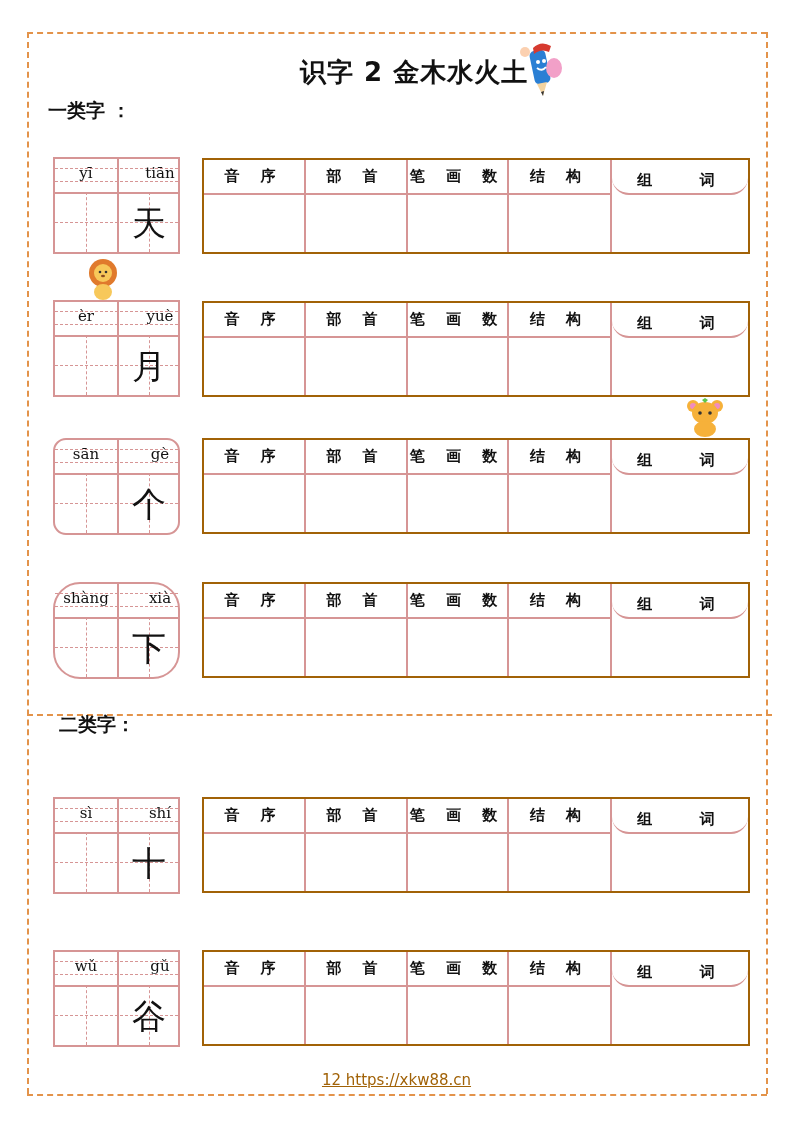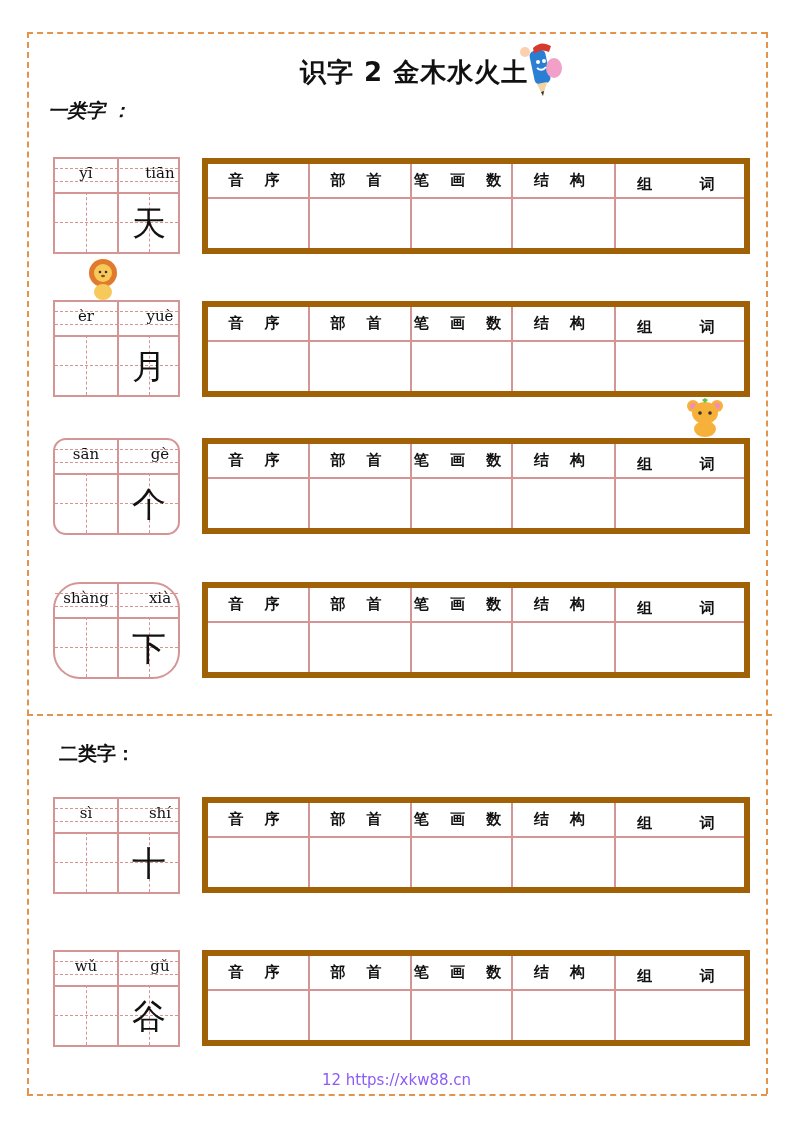--- a/index.html
+++ b/index.html
@@ -13,26 +13,26 @@
   .pinyin-box .top{position:absolute;left:0;top:0;right:0;height:33px;border-bottom:2px solid #d69595;}
   .pinyin-box .top .dl1{position:absolute;left:0;right:0;top:9px;border-top:1.5px dashed #d69595;}
   .pinyin-box .top .dl2{position:absolute;left:0;right:0;top:22px;border-top:1.5px dashed #d69595;}
   .pinyin-box .vmid{position:absolute;left:62px;top:0;bottom:0;border-left:2px solid #d69595;}
   .pinyin-box .vq1{position:absolute;left:31px;top:33px;bottom:0;border-left:1.5px dashed #d69595;}
   .pinyin-box .vq2{position:absolute;left:94px;top:33px;bottom:0;border-left:1.5px dashed #d69595;}
   .pinyin-box .hm{position:absolute;left:0;right:0;top:63px;border-top:1.5px dashed #d69595;}
   .pinyin-box .py{position:absolute;top:5px;width:62px;text-align:center;font-family:"DejaVu Serif",serif;font-size:15px;background:transparent;}
   .pinyin-box .py.l{left:0;} .pinyin-box .py.r{left:74px;}
   .pinyin-box .hz{position:absolute;left:63px;top:36px;width:62px;text-align:center;font-family:"DejaVu Serif",serif;font-size:34px;line-height:56px;}
-  .info-table{position:absolute;left:202px;width:548px;height:96px;border:6px solid #a16207;box-sizing:border-box;display:grid;grid-template-columns:102px 102px 101px 103px 1fr;grid-template-rows:35px 1fr;}
+  .info-table{position:absolute;left:202px;width:548px;height:96px;border:2px solid #a16207;box-sizing:border-box;display:grid;grid-template-columns:102px 102px 101px 103px 1fr;grid-template-rows:35px 1fr;}
   .info-table .c{border-right:2px solid #d69595;box-sizing:border-box;}
   .info-table .c.last{border-right:none;}
   .info-table .h{border-bottom:2px solid #d69595;display:flex;align-items:center;justify-content:center;font-size:15px;font-weight:bold;letter-spacing:8px;white-space:pre;}
-  .info-table .h.last{padding-top:8px;}
-  .footer{position:absolute;top:1071px;left:0;width:793px;text-align:center;font-size:15px;color:#8b5cf6;}
+  .info-table .h.last{padding-top:8px;border-radius:17px;}
+  .footer{position:absolute;top:1071px;left:0;width:793px;text-align:center;font-size:15px;color:#a16207;text-decoration:underline;}
 </style>
 </head>
 <body>
 
 <div class="border-h" style="left:27px;top:32px;width:740px;"></div>
 <div class="border-h" style="left:27px;top:1094px;width:740px;"></div>
 <div class="border-v" style="left:27px;top:32px;height:1062px;"></div>
 <div class="border-v" style="left:766px;top:32px;height:1062px;"></div>
 <div class="border-h" style="left:27px;top:714px;width:745px;"></div>
 
@@ -43,21 +43,21 @@
   <rect x="19" y="12" width="16" height="34" rx="5" fill="#2a7fd4" transform="rotate(-12 27 29)"></rect>
   <path d="M20 10 q8 -8 18 -2 l-2 6 q-8 -4 -15 2z" fill="#d63a2f"></path>
   <ellipse cx="41" cy="30" rx="8" ry="10" fill="#f2a0c8"></ellipse>
   <circle cx="25" cy="24" r="2" fill="#fff"></circle>
     <circle cx="31" cy="23" r="2" fill="#fff"></circle>
   <path d="M24 30 q5 4 9 -1" stroke="#fff" stroke-width="2" fill="none"></path>
   <polygon points="24,46 34,44 30,58" fill="#f4d4a0"></polygon>
   <polygon points="28,54 31,53 30,58" fill="#333"></polygon>
 </svg>
 
-<div class="section-label" style="left:48px;top:98px;font-style:italic;">一类字 ：</div>
+<div class="section-label" style="left:48px;top:98px;">一类字 ：</div>
 
 <svg class="mascot" style="left:86px;top:258px;" width="34" height="42" viewBox="0 0 34 42">
   <circle cx="17" cy="15" r="14" fill="#e07a2c"></circle>
   <circle cx="17" cy="15" r="9" fill="#f7c85a"></circle>
   <circle cx="14" cy="14" r="1.3" fill="#333"></circle>
     <circle cx="20" cy="14" r="1.3" fill="#333"></circle>
   <ellipse cx="17" cy="18" rx="2" ry="1.3" fill="#8a4b20"></ellipse>
   <ellipse cx="17" cy="34" rx="9" ry="8" fill="#f7c85a"></ellipse>
 </svg>
 
@@ -170,21 +170,21 @@
   <div class="c h">笔 画 数</div>
   <div class="c h">结 构</div>
   <div class="c h last">组   词</div>
   <div class="c"></div>
   <div class="c"></div>
   <div class="c"></div>
   <div class="c"></div>
   <div class="c last"></div>
 </div>
 
-<div class="section-label" style="left:59px;top:741px;">二类字：</div>
+<div class="section-label" style="left:59px;top:712px;">二类字：</div>
 
 <div class="pinyin-box" style="top:797px;">
   <div class="top">
       <div class="dl1"></div>
       <div class="dl2"></div>
     </div>
   <div class="vmid"></div>
     <div class="vq1"></div>
     <div class="vq2"></div>
     <div class="hm"></div>

